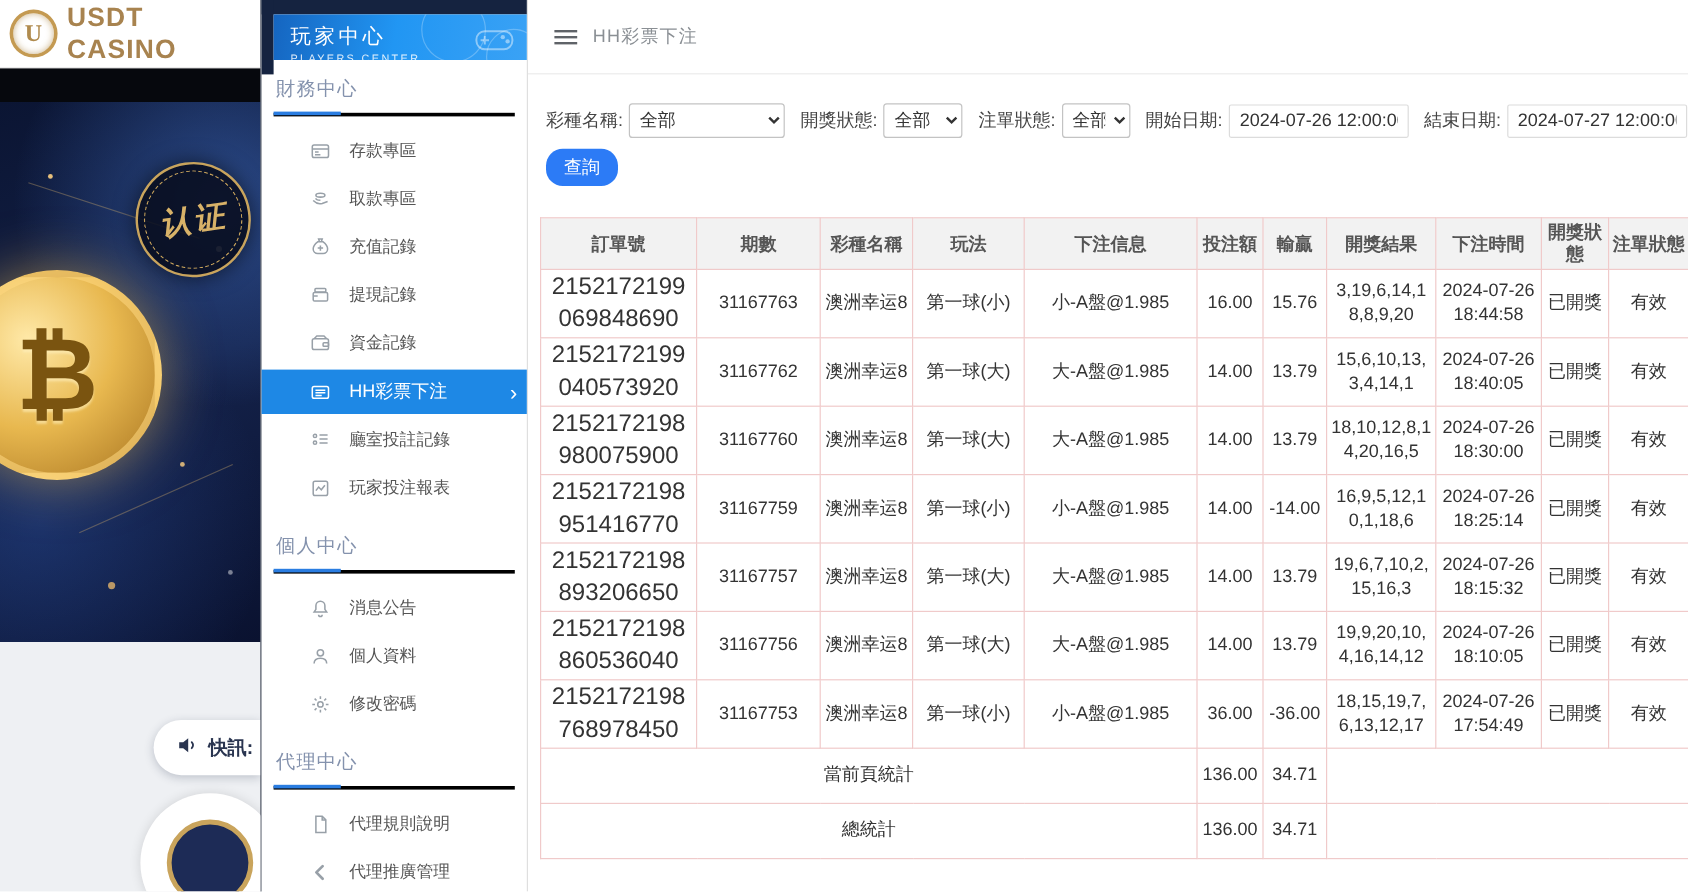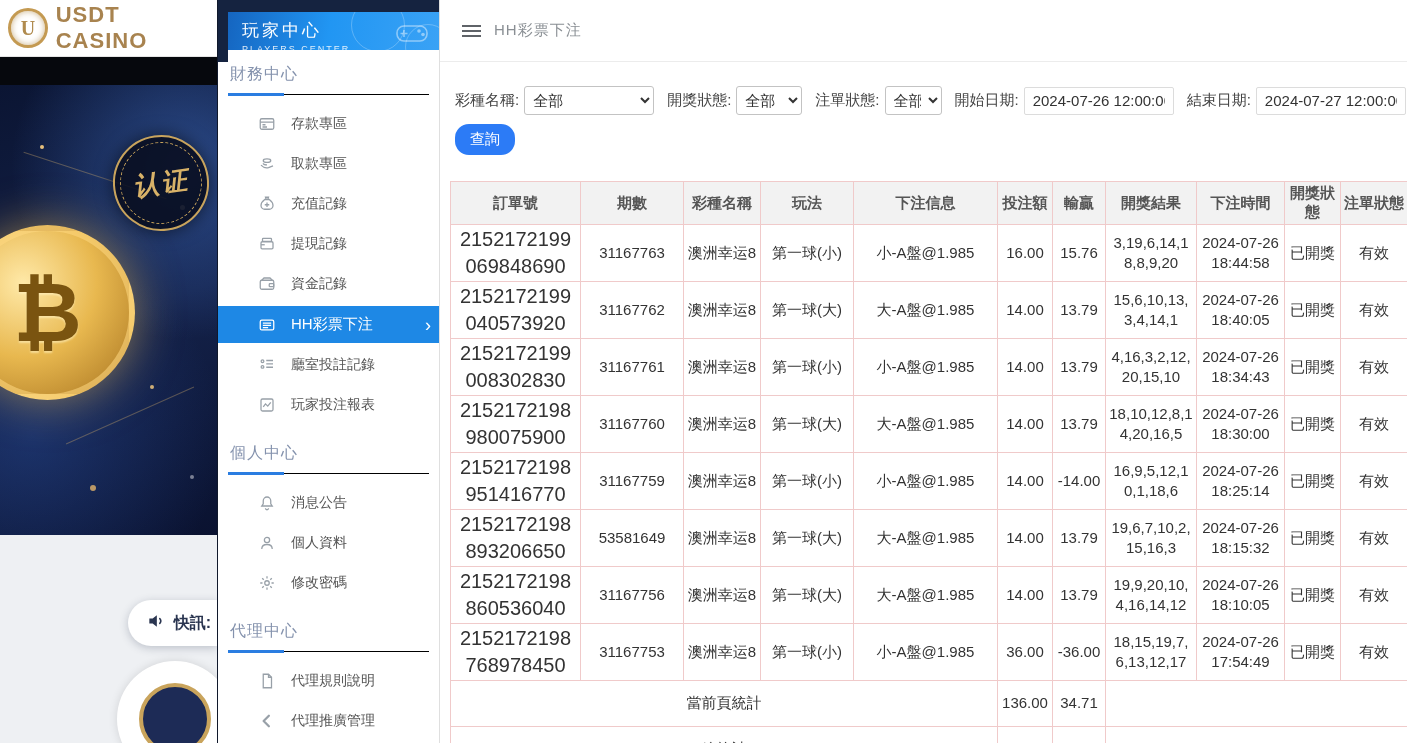--- a/index.html
+++ b/index.html
@@ -46,21 +46,21 @@
   .side-left-dark { position:absolute; top:0; left:0; width:10px; height:62px; background:#152340; }
   .side-header { position:relative; margin:12px 0 0 10px; height:38px; overflow:hidden;
     background:linear-gradient(100deg,#1565c0 0%, #2196f3 48%, #3aa2f5 100%);
     padding:7px 0 0 14px; }
   .side-header .t { color:#fff; font-size:17px; letter-spacing:3px; }
   .side-header .s { color:rgba(255,255,255,.85); font-size:9px; letter-spacing:2px; margin-top:2px; }
   .side-header .pad-ico { position:absolute; right:10px; top:8px; opacity:.45; }
   .side-header .deco-circle { position:absolute; border:1px solid rgba(255,255,255,.25); border-radius:50%; }
   .side-body { padding:0 10px 0 10px; }
   .side-section-h { position:relative; color:#8492ad; font-size:16px; padding:14px 2px 9px 2px;
-    border-bottom:1px solid #000000; letter-spacing:1px; }
+    border-bottom:3px solid #000000; letter-spacing:1px; }
   .side-section-h::after { content:""; position:absolute; left:0; bottom:-2px; width:56px; height:3px; background:#2a7de1; }
   .side-items { padding:9px 0 4px 0; }
   .side-item { display:flex; align-items:center; height:40px; padding:0 8px 0 30px; gap:15px;
     color:#555; font-size:14px; cursor:pointer;text-align:center; }
   .side-item .icn { width:18px; height:18px; color:#98a0a8; display:flex; align-items:center; justify-content:center; flex:0 0 18px; }
   .side-item.active { background:#1e88e5; color:#fff; height:37px; margin:2px -10px 2px -10px; padding-left:40px; font-size:15px; }
   .side-item.active .icn { color:#fff; }
   .side-item .chev { margin-left:auto; font-size:18px; line-height:1; color:#fff; }
 
   
@@ -364,33 +364,20 @@
               <td>第一球(大)</td>
               <td>大-A盤@1.985</td>
               <td>14.00</td>
               <td>13.79</td>
               <td class="c-result">15,6,10,13,3,4,14,1</td>
               <td>2024-07-26 18:40:05</td>
               <td>已開獎</td>
               <td>有效</td>
             </tr>
             <tr>
-              <td class="c-order">2152172199008302830</td>
-              <td>31167761</td>
-              <td>澳洲幸运8</td>
-              <td>第一球(小)</td>
-              <td>小-A盤@1.985</td>
-              <td>14.00</td>
-              <td>13.79</td>
-              <td class="c-result">4,16,3,2,12,20,15,10</td>
-              <td>2024-07-26 18:34:43</td>
-              <td>已開獎</td>
-              <td>有效</td>
-            </tr>
-            <tr>
               <td class="c-order">2152172198980075900</td>
               <td>31167760</td>
               <td>澳洲幸运8</td>
               <td>第一球(大)</td>
               <td>大-A盤@1.985</td>
               <td>14.00</td>
               <td>13.79</td>
               <td class="c-result">18,10,12,8,14,20,16,5</td>
               <td>2024-07-26 18:30:00</td>
               <td>已開獎</td>
@@ -404,21 +391,21 @@
               <td>小-A盤@1.985</td>
               <td>14.00</td>
               <td>-14.00</td>
               <td class="c-result">16,9,5,12,10,1,18,6</td>
               <td>2024-07-26 18:25:14</td>
               <td>已開獎</td>
               <td>有效</td>
             </tr>
             <tr>
               <td class="c-order">2152172198893206650</td>
-              <td>53581649</td>
+              <td>31167757</td>
               <td>澳洲幸运8</td>
               <td>第一球(大)</td>
               <td>大-A盤@1.985</td>
               <td>14.00</td>
               <td>13.79</td>
               <td class="c-result">19,6,7,10,2,15,16,3</td>
               <td>2024-07-26 18:15:32</td>
               <td>已開獎</td>
               <td>有效</td>
             </tr>

